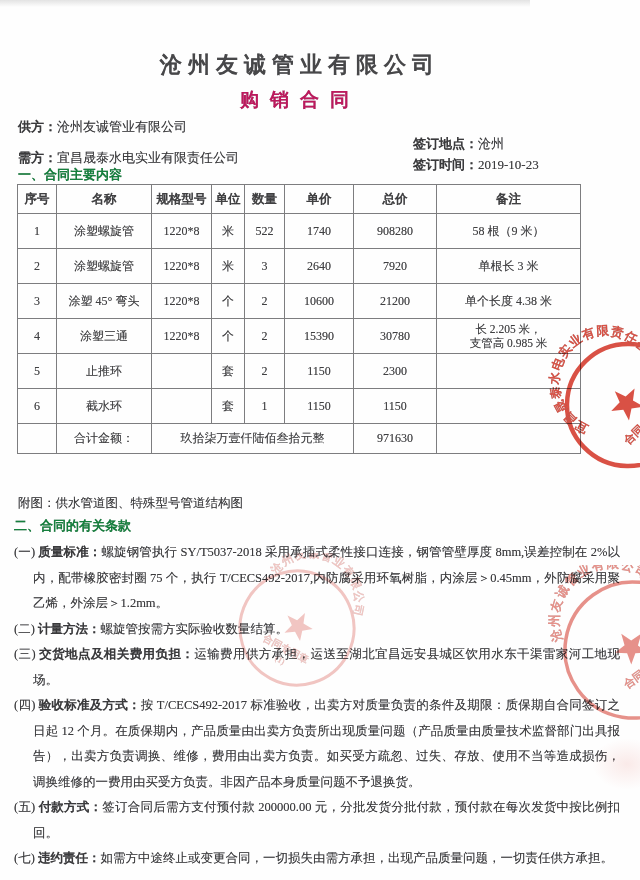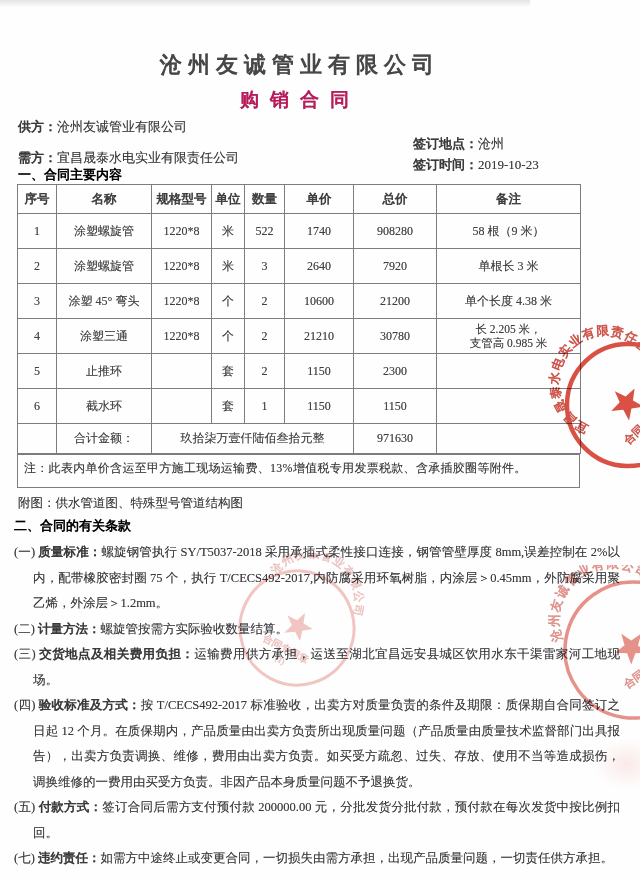--- a/index.html
+++ b/index.html
@@ -20,21 +20,21 @@
     font-size:19px;font-weight:700;letter-spacing:11px;color:#be185d;}
 
   .meta{position:absolute;font-size:13px;white-space:nowrap;}
   .meta .b{font-weight:600;}
   .m-supplier{left:18px;top:118px;}
   .m-buyer{left:18px;top:149px;}
   .m-no{left:413px;top:114px;}
   .m-place{left:413px;top:135px;}
   .m-date{left:413px;top:156px;}
 
-  .sec-title{position:absolute;font-size:13px;font-weight:700;color:#000000;font-family:Liberation Serif, serif;}
+  .sec-title{position:absolute;font-size:13px;font-weight:700;color:#15803d;font-family:Liberation Serif, serif;}
   .s1{left:18px;top:166px;}
   .s2{left:14px;top:517px;}
 
   table.goods{position:absolute;left:17px;top:184px;border-collapse:collapse;
     table-layout:fixed;width:563px;}
   table.goods th,table.goods td{border:1px solid #7d7d7f;text-align:center;
     vertical-align:middle;padding:0 1px;font-size:12px;color:#404042;overflow:hidden;}
   table.goods th{height:28px;font-size:12.5px;font-weight:600;}
   tr.data-row{height:35px;}
   tr.total-row{height:30px;}
@@ -133,21 +133,21 @@
       <td>10600</td>
       <td>21200</td>
       <td>单个长度 4.38 米</td>
     </tr>
     <tr class="data-row">
       <td>4</td>
       <td>涂塑三通</td>
       <td>1220*8</td>
       <td>个</td>
       <td>2</td>
-      <td>21210</td>
+      <td>15390</td>
       <td>30780</td>
       <td>
         <div class="r2line">长 2.205 米，</div>
         <div class="r2line">支管高 0.985 米</div>
       </td>
     </tr>
     <tr class="data-row">
       <td>5</td>
       <td>止推环</td>
       <td></td>
@@ -170,21 +170,20 @@
     <tr class="total-row">
       <td></td>
       <td>合计金额：</td>
       <td colspan="4">玖拾柒万壹仟陆佰叁拾元整</td>
       <td>971630</td>
       <td></td>
     </tr>
   </tbody>
     </table>
 
-  <div class="note-box">注：此表内单价含运至甲方施工现场运输费、13%增值税专用发票税款、含承插胶圈等附件。</div>
   <div class="attachment">附图：供水管道图、特殊型号管道结构图</div>
 
   <div class="sec-title s2">二、合同的有关条款</div>
 
   <div class="clauses">
     <p class="clause"><span>(一)</span> <span class="cl-lab">质量标准：</span><span>螺旋钢管执行 SY/T5037-2018 采用承插式柔性接口连接，钢管管壁厚度 8mm,误差控制在 2%以内，配带橡胶密封圈 75 个，执行 T/CECS492-2017,内防腐采用环氧树脂，内涂层＞0.45mm，外防腐采用聚乙烯，外涂层＞1.2mm。</span></p>
     <p class="clause"><span>(二)</span> <span class="cl-lab">计量方法：</span><span>螺旋管按需方实际验收数量结算。</span></p>
     <p class="clause"><span>(三)</span> <span class="cl-lab">交货地点及相关费用负担：</span><span>运输费用供方承担，运送至湖北宜昌远安县城区饮用水东干渠雷家河工地现场。</span></p>
     <p class="clause"><span>(四)</span> <span class="cl-lab">验收标准及方式：</span><span>按 T/CECS492-2017 标准验收，出卖方对质量负责的条件及期限：质保期自合同签订之日起 12 个月。在质保期内，产品质量由出卖方负责所出现质量问题（产品质量由质量技术监督部门出具报告），出卖方负责调换、维修，费用由出卖方负责。如买受方疏忽、过失、存放、使用不当等造成损伤，调换维修的一费用由买受方负责。非因产品本身质量问题不予退换货。</span></p>
     <p class="clause"><span>(五)</span> <span class="cl-lab">付款方式：</span><span>签订合同后需方支付预付款 200000.00 元，分批发货分批付款，预付款在每次发货中按比例扣回。</span></p>

